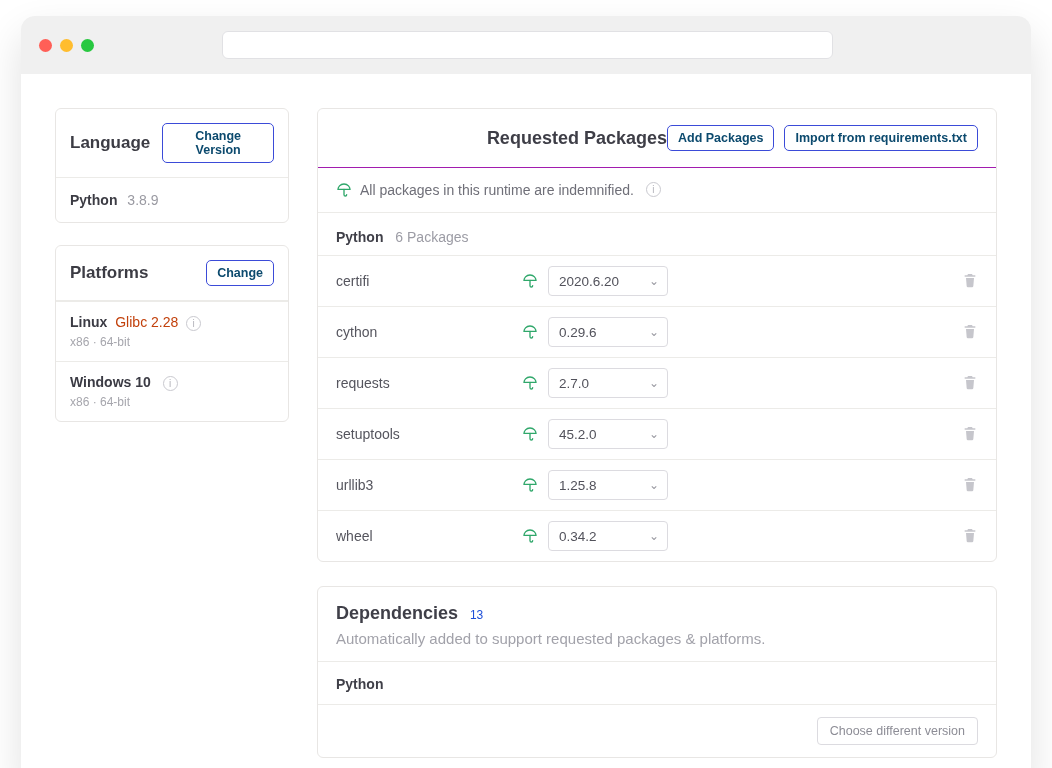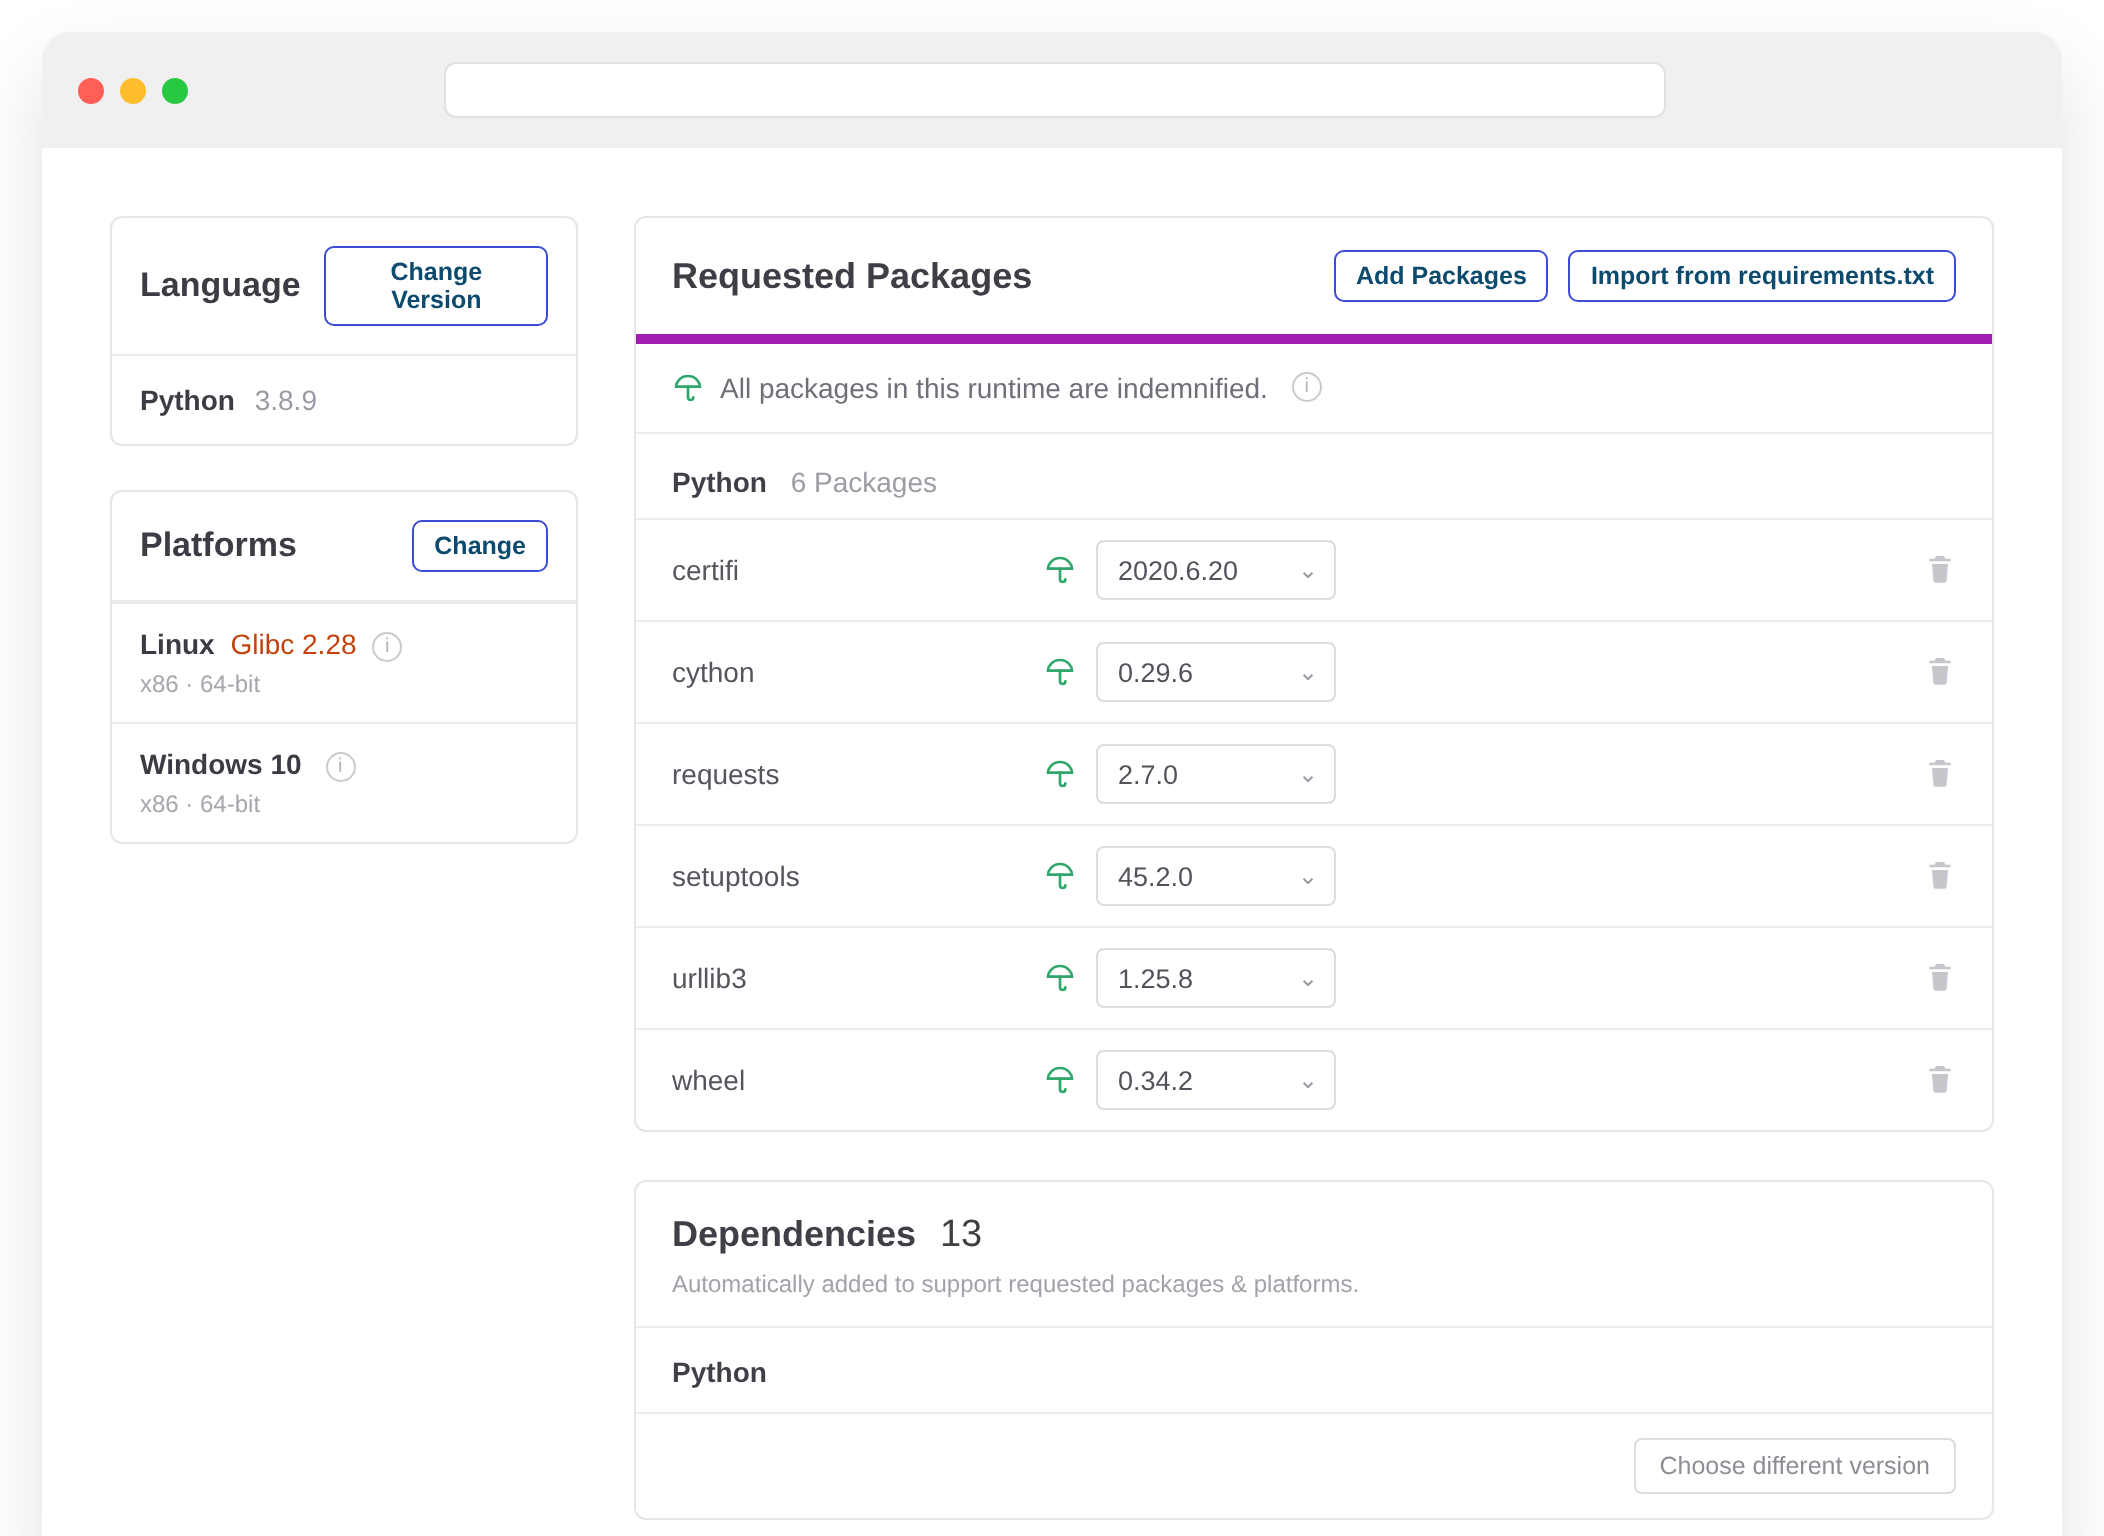--- a/index.html
+++ b/index.html
@@ -93,23 +93,23 @@
   .main { flex:1; }
   .panel {
     border:1px solid #e8e6e4;
     border-radius:6px;
     background:#fff;
     margin-bottom: 24px;
   }
   .panel-head {
     display:flex;
     align-items:center;
-    justify-content:space-between;
+    justify-content:flex-end;
     padding: 16px 18px;
-    border-bottom:5px solid #a21caf;
+    border-bottom:1px solid #a21caf;
   }
   .panel-head h2 { font-size:18px; font-weight:700; color:#3e3e47; }
   .panel-head .actions { display:flex; gap:10px; }
   .indemnified {
     display:flex; align-items:flex-start; gap:8px;
     padding:14px 18px;
     border-bottom:1px solid #ecebe8;
     color:#6f6f78;
     font-size:14px;
   }
@@ -141,22 +141,22 @@
     background:#fff;
   }
   .ver-select .chev { color:#9a9aa2; font-size:12px; }
   .spacer { flex:1; }
   .trash {
     width:16px; height:18px; color:#c6c6cc; cursor:pointer;
   }
   
   .dep-head { padding: 16px 18px 6px 18px; }
   .dep-head h2 { font-size:18px; font-weight:700; color:#3f3f48; display:inline; }
-  .dep-head .ct { color:#404040; margin-left:8px; font-size:19px; font-weight:400; }
-  .dep-sub { color:#a2a2aa; font-size:12px; padding:0 18px 14px 18px; border-bottom:1px solid #ecebe8;}
+  .dep-head .ct { color:#1d4ed8; margin-left:8px; font-size:12px; font-weight:400; }
+  .dep-sub { color:#a2a2aa; font-size:15px; padding:0 18px 14px 18px; border-bottom:1px solid #ecebe8;}
   .dep-section-label { padding:14px 18px 12px 18px; border-bottom:1px solid #ecebe8; font-weight:600; color:#3f3f48; }
   .dep-row {
     display:flex; align-items:center;
     padding:12px 18px; border-bottom:1px solid #ecebe8;
     gap:10px;
   }
   .dep-row:last-child{border-bottom:none;}
   .dep-ver { color:#6c6c75; font-size:14px; }
   .btn-ghost {
     border:1px solid #dcdbe0; background:#fff; color:#8d8d96;

